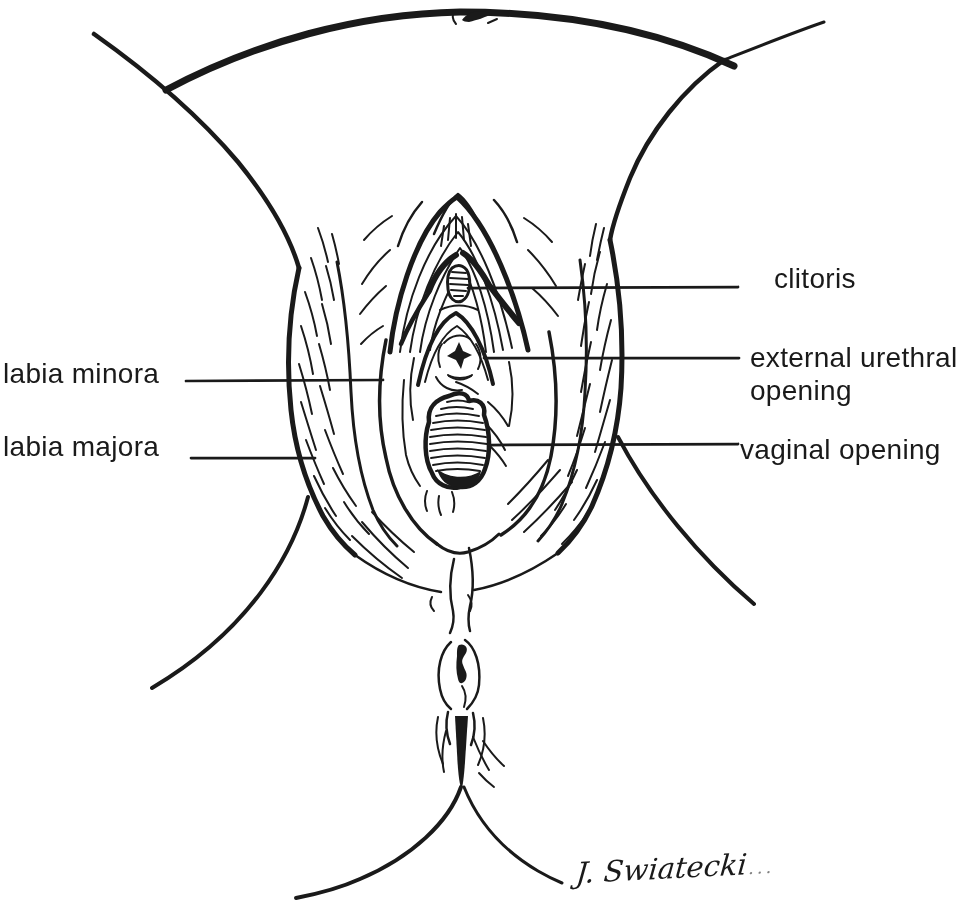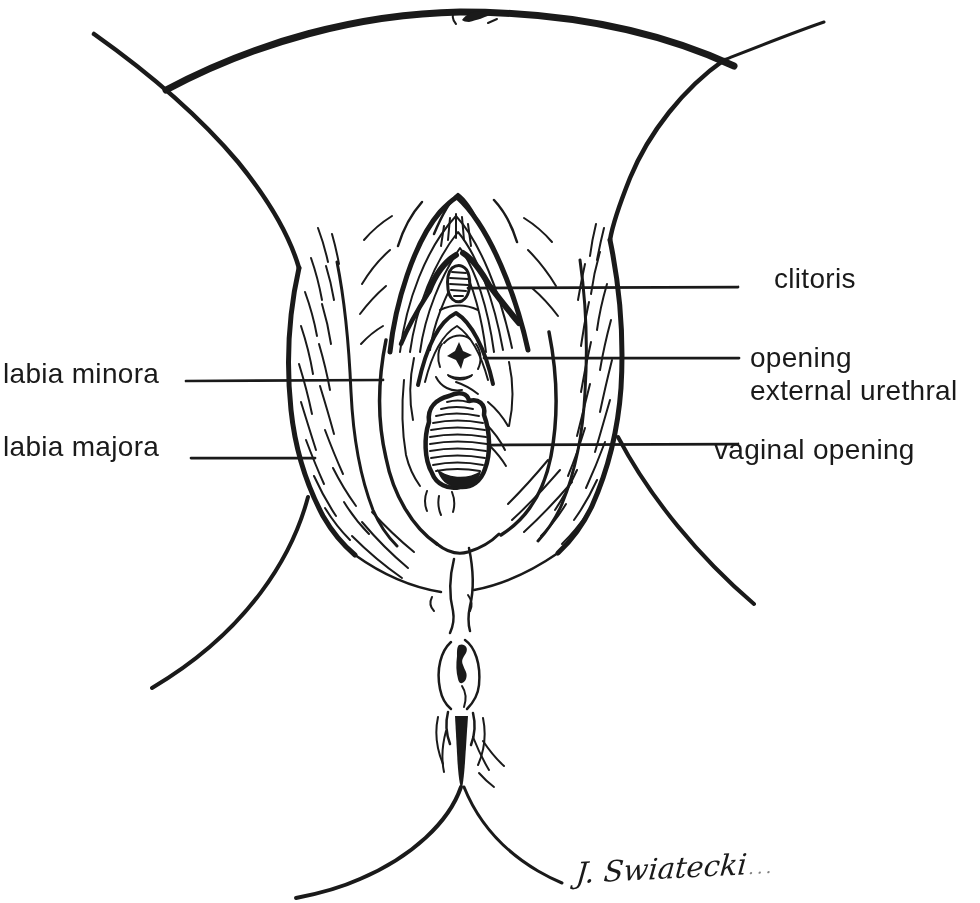--- a/index.html
+++ b/index.html
@@ -223,23 +223,23 @@
   </g>
 </svg>
 
 <div class="label" style="left:3px; top:357px;">labia minora</div>
 
 <div class="label" style="left:3px; top:430px;">labia majora</div>
 
 <div class="label" style="left:750px; top:262px;margin-left:24px;">clitoris</div>
 
 <div class="label" style="left:750px; top:341px;">
+  <div>external urethral</div>
   <div>opening</div>
-  <div>external urethral</div>
 </div>
 
-<div class="label" style="left:714px; top:433px;">vaginal opening</div>
+<div class="label" style="left:740px; top:433px;">vaginal opening</div>
 
 <div class="signature">
   <span>J. Swiatecki</span><span class="dots">...</span>
 </div>
 
 </div>
 
 </body></html>

